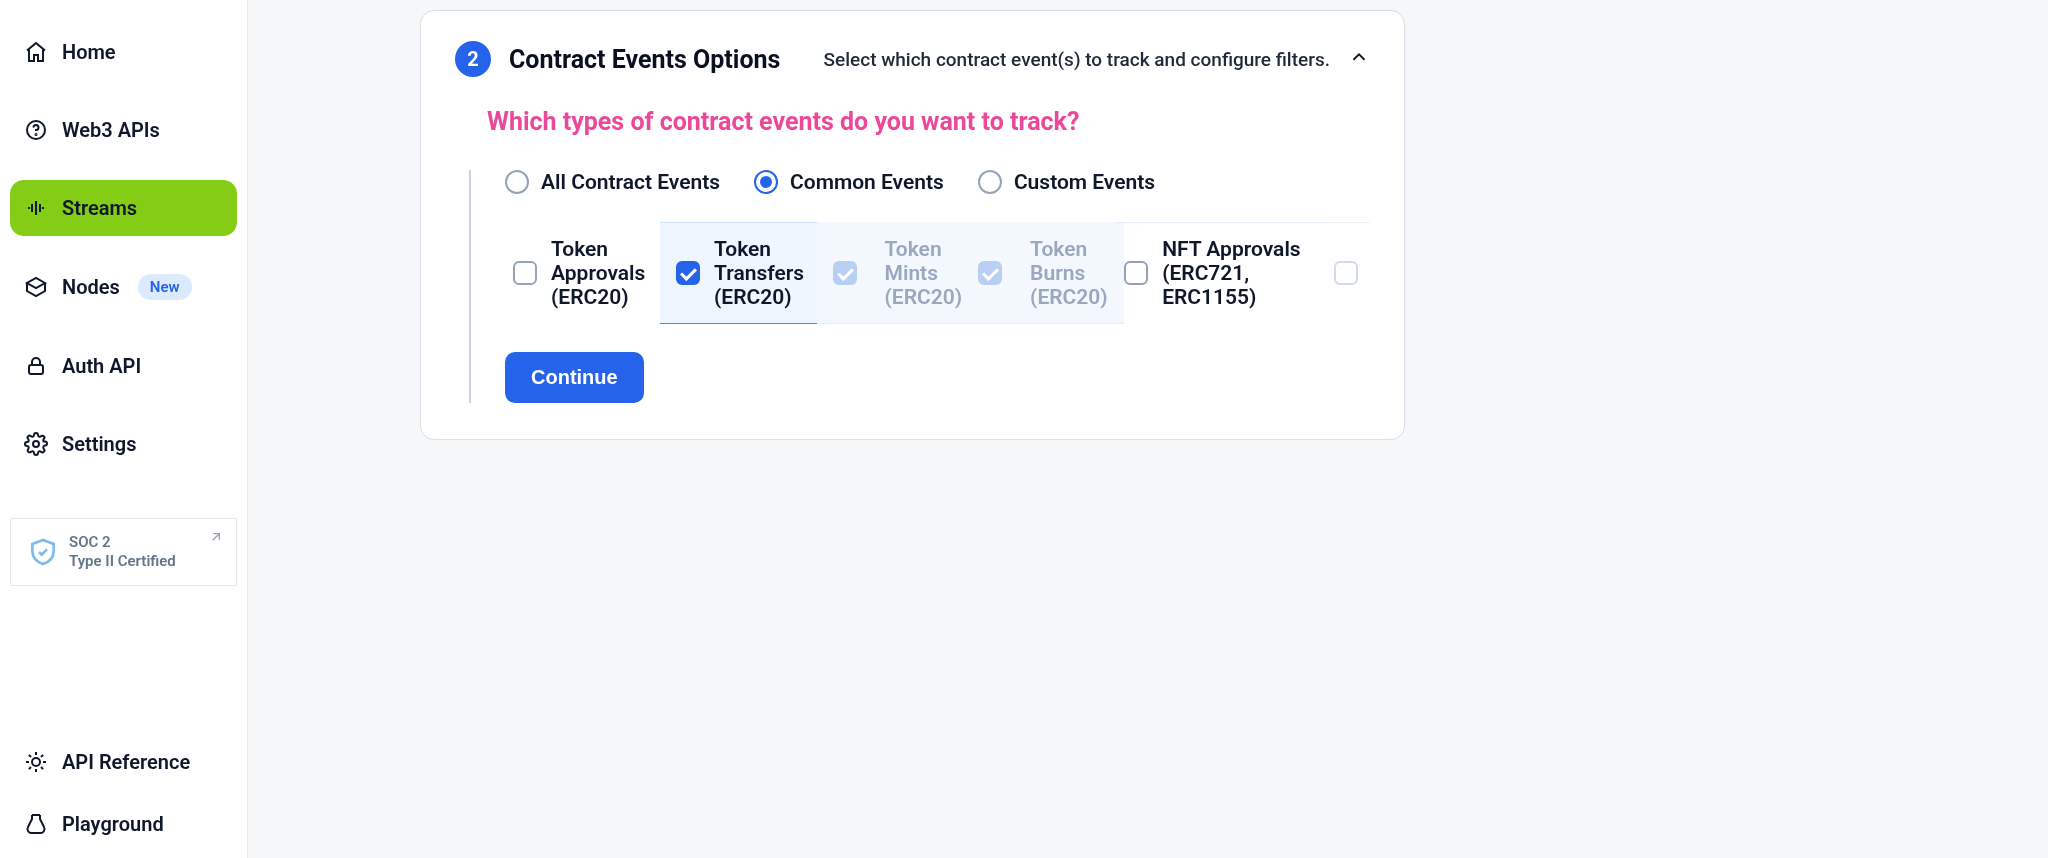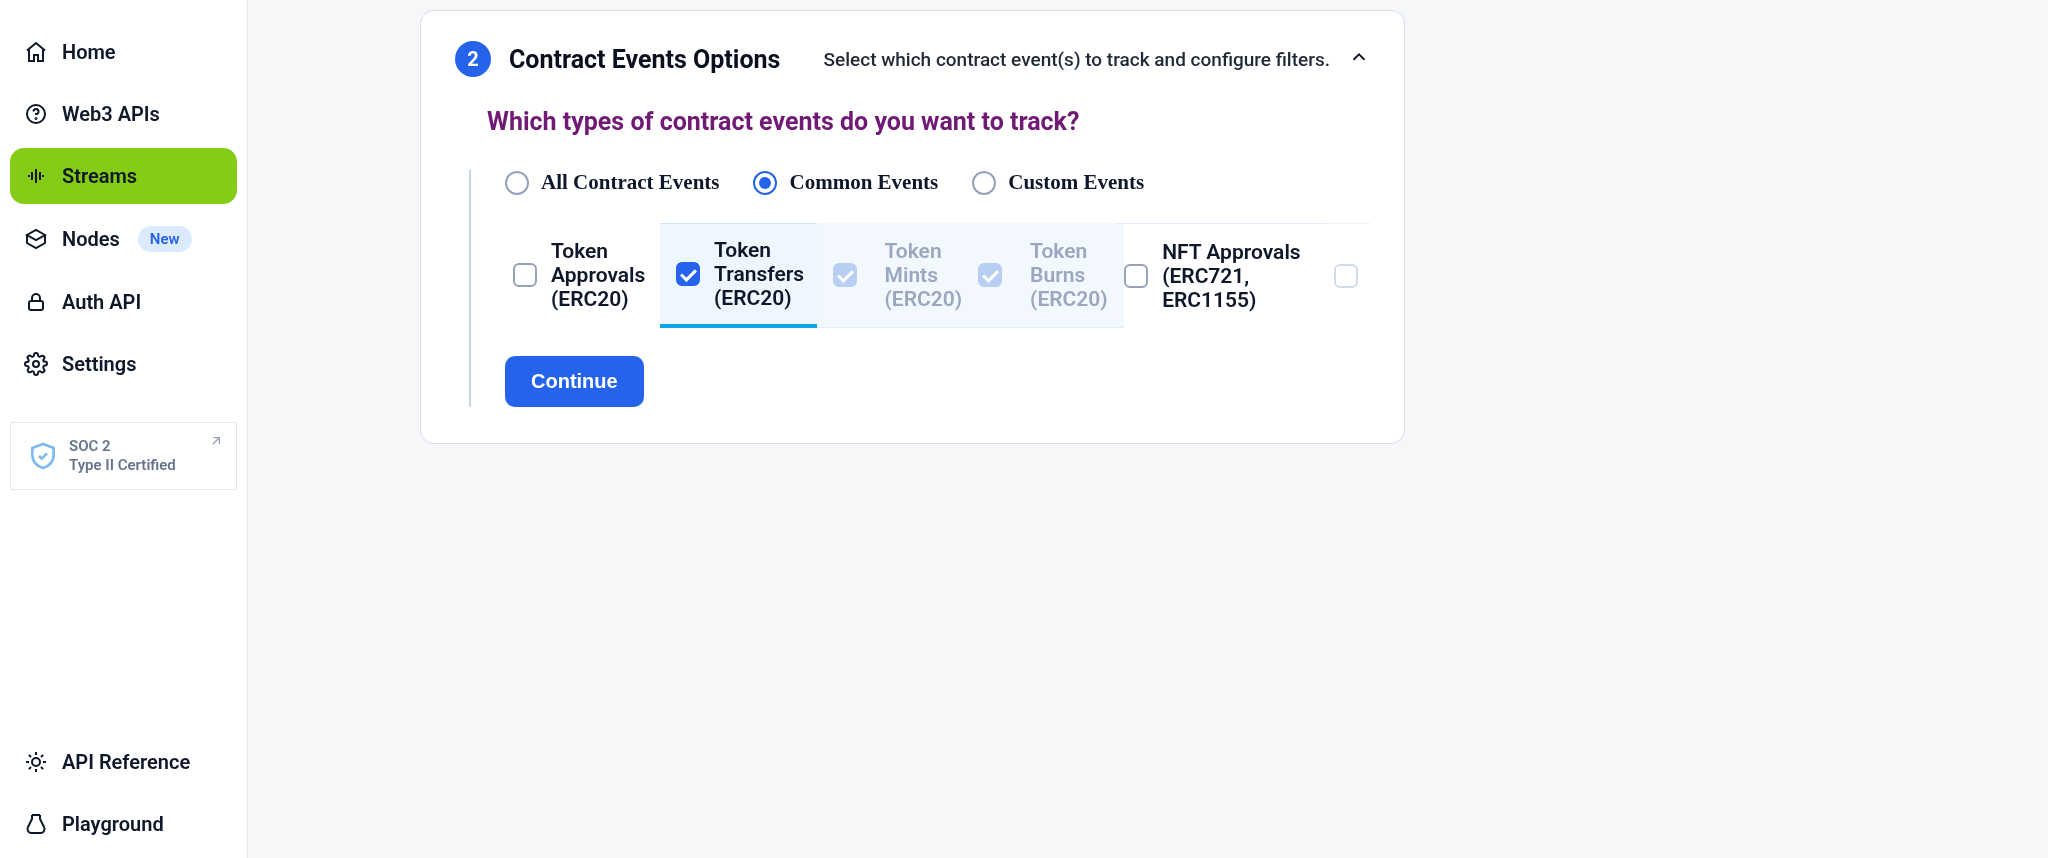--- a/index.html
+++ b/index.html
@@ -16,21 +16,21 @@
     
     .sidebar {
       width: 248px;
       height: 100%;
       background: #ffffff;
       border-right: 1px solid #e5e7eb;
       display: flex;
       flex-direction: column;
       padding: 24px 10px 0 10px;
     }
-    .nav { display: flex; flex-direction: column; gap: 6px; }
+    .nav { display: flex; flex-direction: column; gap: 22px; }
     .nav-item {
       display: flex;
       align-items: center;
       gap: 14px;
       padding: 16px 14px;
       border-radius: 14px;
       font-size: 20px;
       font-weight: 600;
       color: #0f172a;
       cursor: pointer;
@@ -94,21 +94,21 @@
     }
     .card-title { font-size: 25px; font-weight: 700; color:#0b1020; }
     .card-header-right { margin-left:auto; display:flex; align-items:center; gap:18px; }
     .card-subtitle { font-size: 19px; color:#1f2937; font-weight:500; }
     .chevron-up { width:22px; height:22px; }
 
     .section-wrap { padding-left: 32px; }
     .section-question {
       font-size: 25px;
       font-weight: 700;
-      color:#701a75;
+      color:#ec4899;
       margin-bottom: 34px;
     }
 
     .indent-block {
       border-left: 2px solid #cbd5e1;
       padding-left: 34px;
       margin-left: -18px;
     }
 
     .radio-row { display:flex; align-items:center; gap: 34px; margin-bottom: 28px; }
@@ -118,33 +118,33 @@
       border-radius: 50%;
       border: 2.5px solid #94a3b8;
       position: relative;
       background:#fff;
     }
     .radio.selected { border-color: #2563eb; }
     .radio.selected::after {
       content:""; position:absolute; inset:4px;
       border-radius:50%; background:#2563eb;
     }
-    .radio-label { font-size: 21px; font-weight:600; color:#0f172a;font-family:Liberation Serif, serif; }
+    .radio-label { font-size: 21px; font-weight:600; color:#0f172a; }
 
     .check-list { display:flex; flex-direction:row; }
     .check-row {
       display:flex; align-items:center; gap:14px;
       padding: 14px 12px 14px 8px;
       border-bottom: 1px solid transparent;
     }
     .check-row.plain { }
     .check-row.selected-row {
       background: #eef6ff;
       border-top: 1px solid #cfe3fb;
-      border-bottom: 4px solid #0ea5e9;
+      border-bottom: 1px solid #0ea5e9;
       margin-left:-8px; padding-left:16px;
       margin-right:-8px; padding-right:16px;
     }
     .check-row.dim-row {
       background: #f3f8ff;
       border-bottom: 1px solid #e3edfb;
       margin-left:-8px; padding-left:16px;
       margin-right:-8px; padding-right:16px;
     }
     .checkbox {

